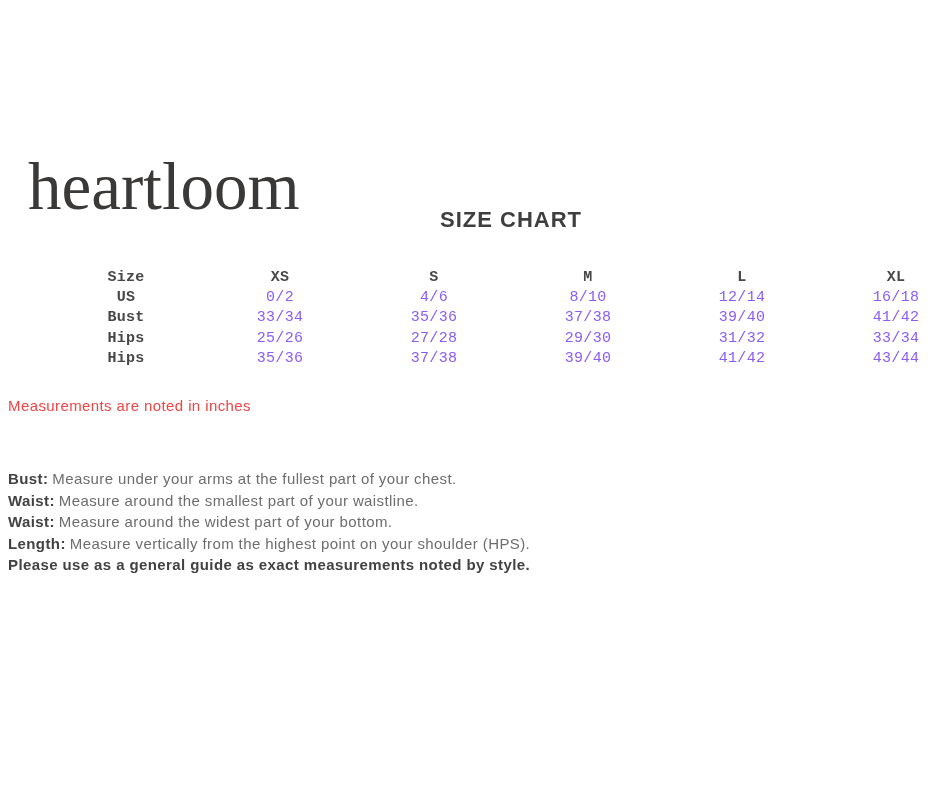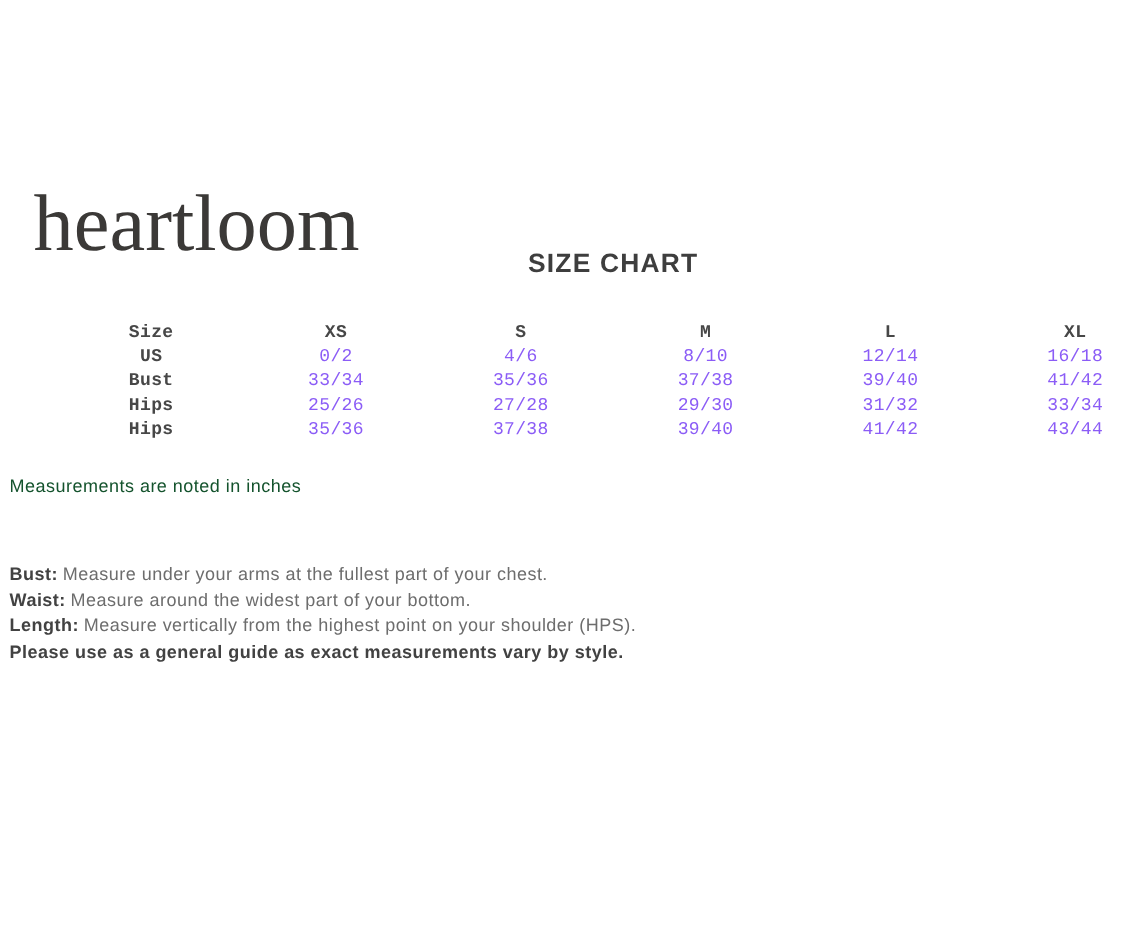--- a/index.html
+++ b/index.html
@@ -73,21 +73,21 @@
     font-weight: 400;
     color: #8b5cf6;
   }
   .units-note {
     position: absolute;
     left: 8px;
     top: 395px;
     font-size: 15px;
     line-height: 21px;
     letter-spacing: 0.4px;
-    color: #14532d;
+    color: #ef4444;
     white-space: nowrap;
   }
   .guide {
     position: absolute;
     left: 8px;
     top: 468px;
     font-size: 15px;
     line-height: 21.5px;
     letter-spacing: 0.4px;
     color: #6d6d6d;
@@ -161,21 +161,24 @@
     </tbody>
   </table>
 
   <div class="units-note">Measurements are noted in inches</div>
 
   <div class="guide">
     <div class="line">
       <span class="term">Bust:</span><span>Measure under your arms at the fullest part of your chest.</span>
     </div>
     <div class="line">
+      <span class="term">Waist:</span><span>Measure around the smallest part of your waistline.</span>
+    </div>
+    <div class="line">
       <span class="term">Waist:</span><span>Measure around the widest part of your bottom.</span>
     </div>
     <div class="line">
       <span class="term">Length:</span><span>Measure vertically from the highest point on your shoulder (HPS).</span>
     </div>
-    <div class="line disclaimer">Please use as a general guide as exact measurements vary by style.</div>
+    <div class="line disclaimer">Please use as a general guide as exact measurements noted by style.</div>
   </div>
 
 </div>
 
 </body></html>

